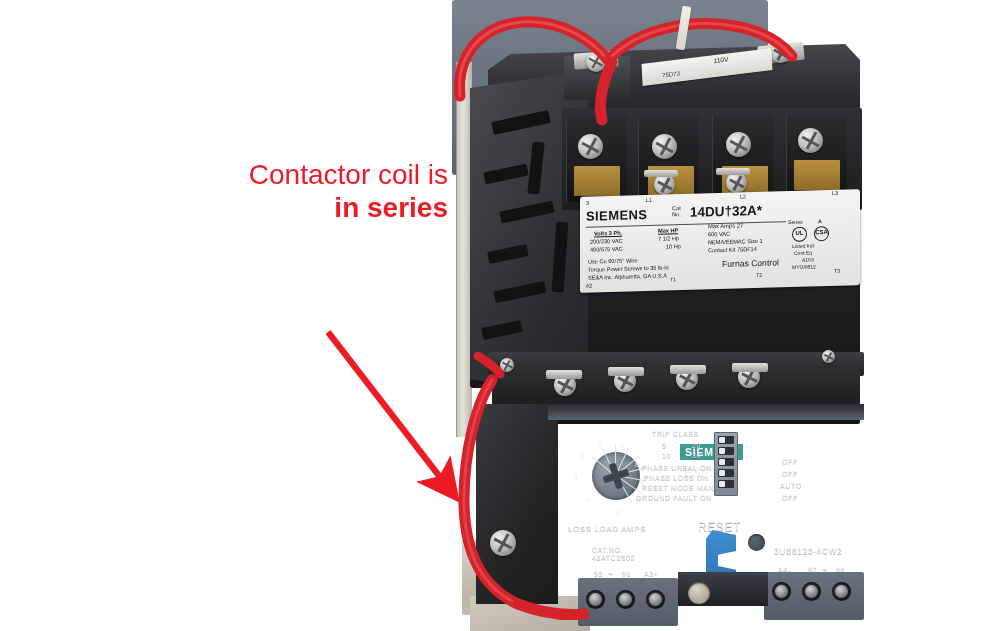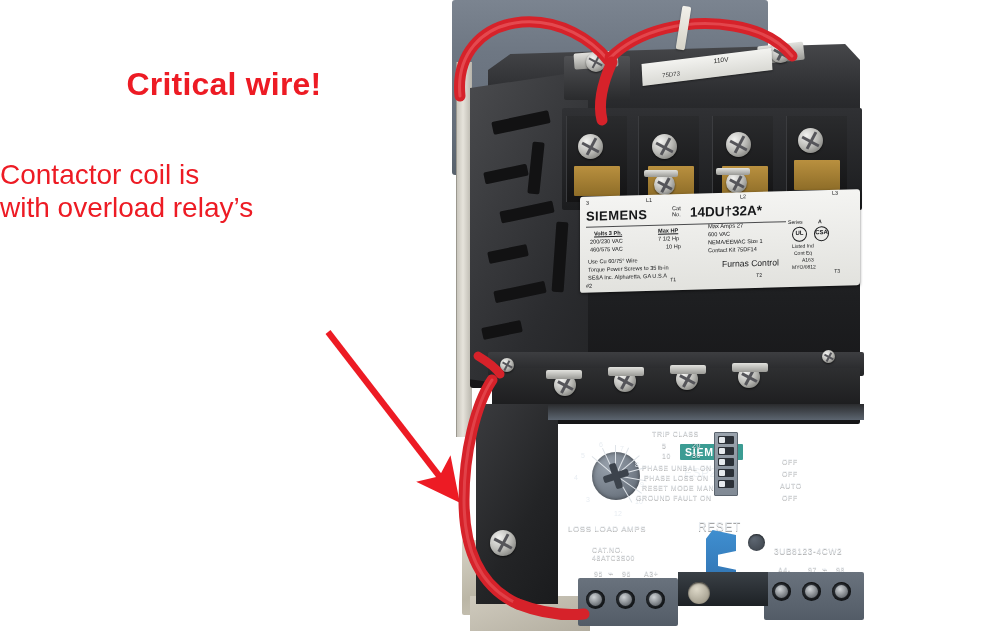--- a/index.html
+++ b/index.html
@@ -8,21 +8,21 @@
     background:#ffffff;
     font-family:"Liberation Sans", sans-serif;
     overflow:hidden;
     position:relative;
   }
   #stage{position:absolute;left:0;top:0;width:981px;height:631px;overflow:hidden;background:#fff;}
 
   
   .ann{position:absolute;color:#ED1B24;line-height:1.18;}
   #ann-head{left:0;top:66px;width:448px;text-align:center;font-size:32px;font-weight:bold;letter-spacing:.2px;}
-  #ann-body{left:0;top:158px;width:448px;text-align:left;font-size:28px;font-weight:normal;}
+  #ann-body{left:0;top:158px;width:448px;text-align:right;font-size:28px;font-weight:normal;}
   #ann-body .strong{font-weight:bold;display:block;}
   #ann-body .ln{display:block;}
 
   
   #arrow{position:absolute;left:300px;top:310px;width:200px;height:220px;pointer-events:none;}
 
   
   #device{position:absolute;left:452px;top:0px;width:430px;height:631px;}
 
   
@@ -100,25 +100,24 @@
 
   
   #wires{position:absolute;left:0;top:0;width:430px;height:631px;}
   #tie{position:absolute;left:227px;top:6px;width:9px;height:44px;background:linear-gradient(180deg,#f2f0ea,#d6d3c8);border-radius:2px;transform:rotate(9deg);box-shadow:0 1px 2px rgba(0,0,0,.35);}
 </style>
 </head>
 <body>
 
 <div id="stage">
 
-  <div class="ann" id="ann-head">Critical wire!</div>
 
   <div class="ann" id="ann-body">
     <span class="ln">Contactor coil is</span>
-    <span class="ln">with overload relay’s</span>
+    <span class="strong">in series</span>
   </div>
 
   <svg id="arrow" viewBox="0 0 200 220">
     <defs>
       <marker id="ah" markerWidth="7" markerHeight="7" refX="4.4" refY="3.5" orient="auto">
         <path d="M0,0 L7,3.5 L0,7 L1.6,3.5 z" fill="#ED1B24"></path>
       </marker>
     </defs>
     <line x1="28" y1="22" x2="150" y2="180" stroke="#ED1B24" stroke-width="6.2" marker-end="url(#ah)"></line>
   </svg>

